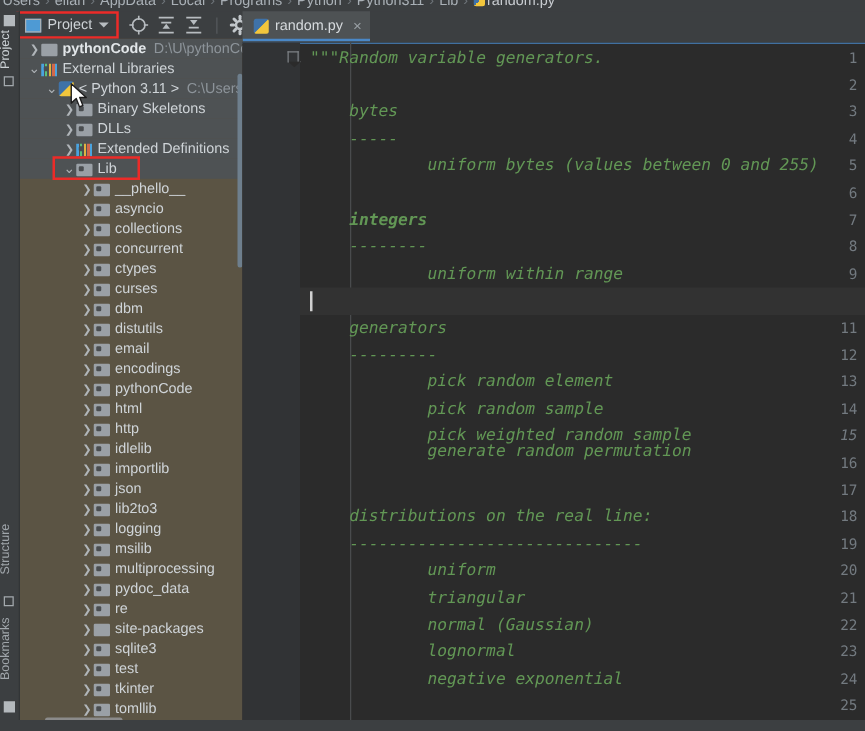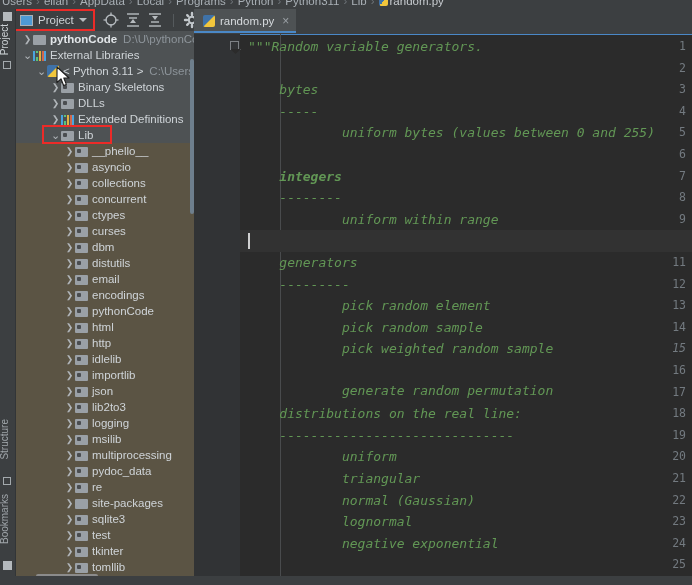--- a/index.html
+++ b/index.html
@@ -520,21 +520,21 @@
           <div class="cline" style="top: 153.2px; padding-left: 8px;">    --------</div>
           <div class="cline" style="top: 174.8px; padding-left: 8px;">            uniform within range</div>
           <div class="curline-hl" style="top: 196.4px;"></div>
           <div class="cline" style="top: 196.4px; padding-left: 8px;"></div>
           <div class="caret" style="top: 199.4px; left: 8px;"></div>
           <div class="cline" style="top: 218px; padding-left: 8px;">    generators</div>
           <div class="cline" style="top: 239.6px; padding-left: 8px;">    ---------</div>
           <div class="cline" style="top: 261.2px; padding-left: 8px;">            pick random element</div>
           <div class="cline" style="top: 282.8px; padding-left: 8px;">            pick random sample</div>
           <div class="cline" style="top: 304.4px; padding-left: 8px;">            pick weighted random sample</div>
-          <div class="cline" style="top: 346px; padding-left: 8px;">            generate random permutation</div>
+          <div class="cline" style="top: 317px; padding-left: 8px;">            generate random permutation</div>
           <div class="cline" style="top: 347.6px; padding-left: 8px;"></div>
           <div class="cline" style="top: 369.2px; padding-left: 8px;">    distributions on the real line:</div>
           <div class="cline" style="top: 390.8px; padding-left: 8px;">    ------------------------------</div>
           <div class="cline" style="top: 412.4px; padding-left: 8px;">            uniform</div>
           <div class="cline" style="top: 434px; padding-left: 8px;">            triangular</div>
           <div class="cline" style="top: 455.6px; padding-left: 8px;">            normal (Gaussian)</div>
           <div class="cline" style="top: 477.2px; padding-left: 8px;">            lognormal</div>
           <div class="cline" style="top: 498.8px; padding-left: 8px;">            negative exponential</div>
           <div class="cline" style="top: 546px; padding-left: 8px;">            gamma</div>
         </div>

